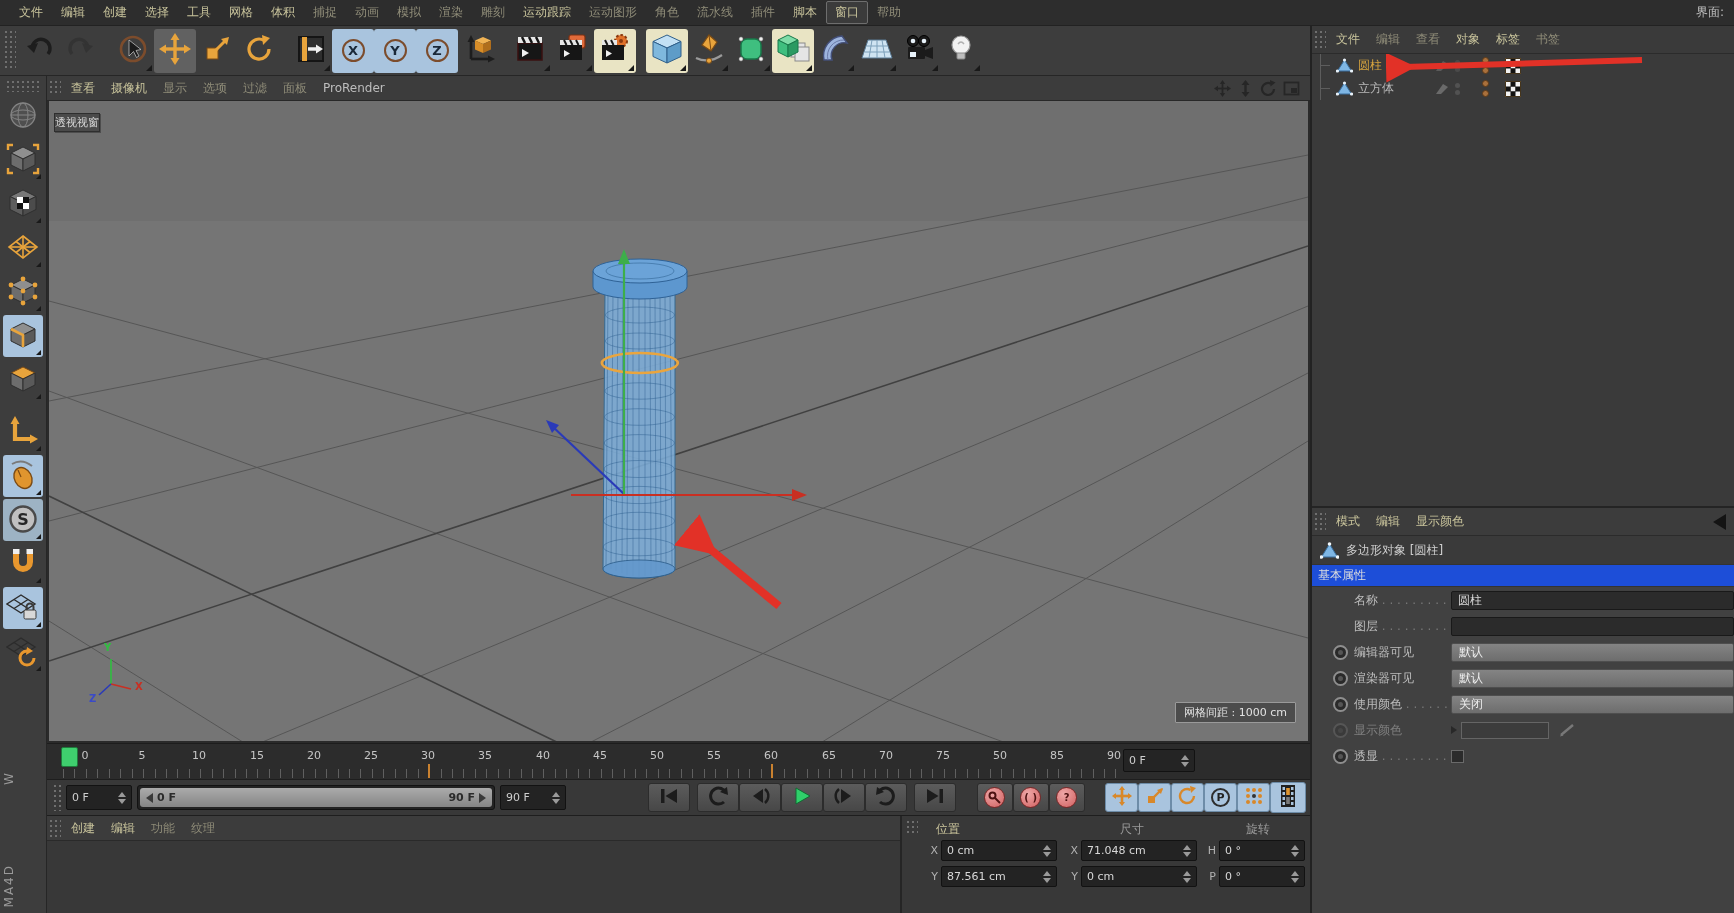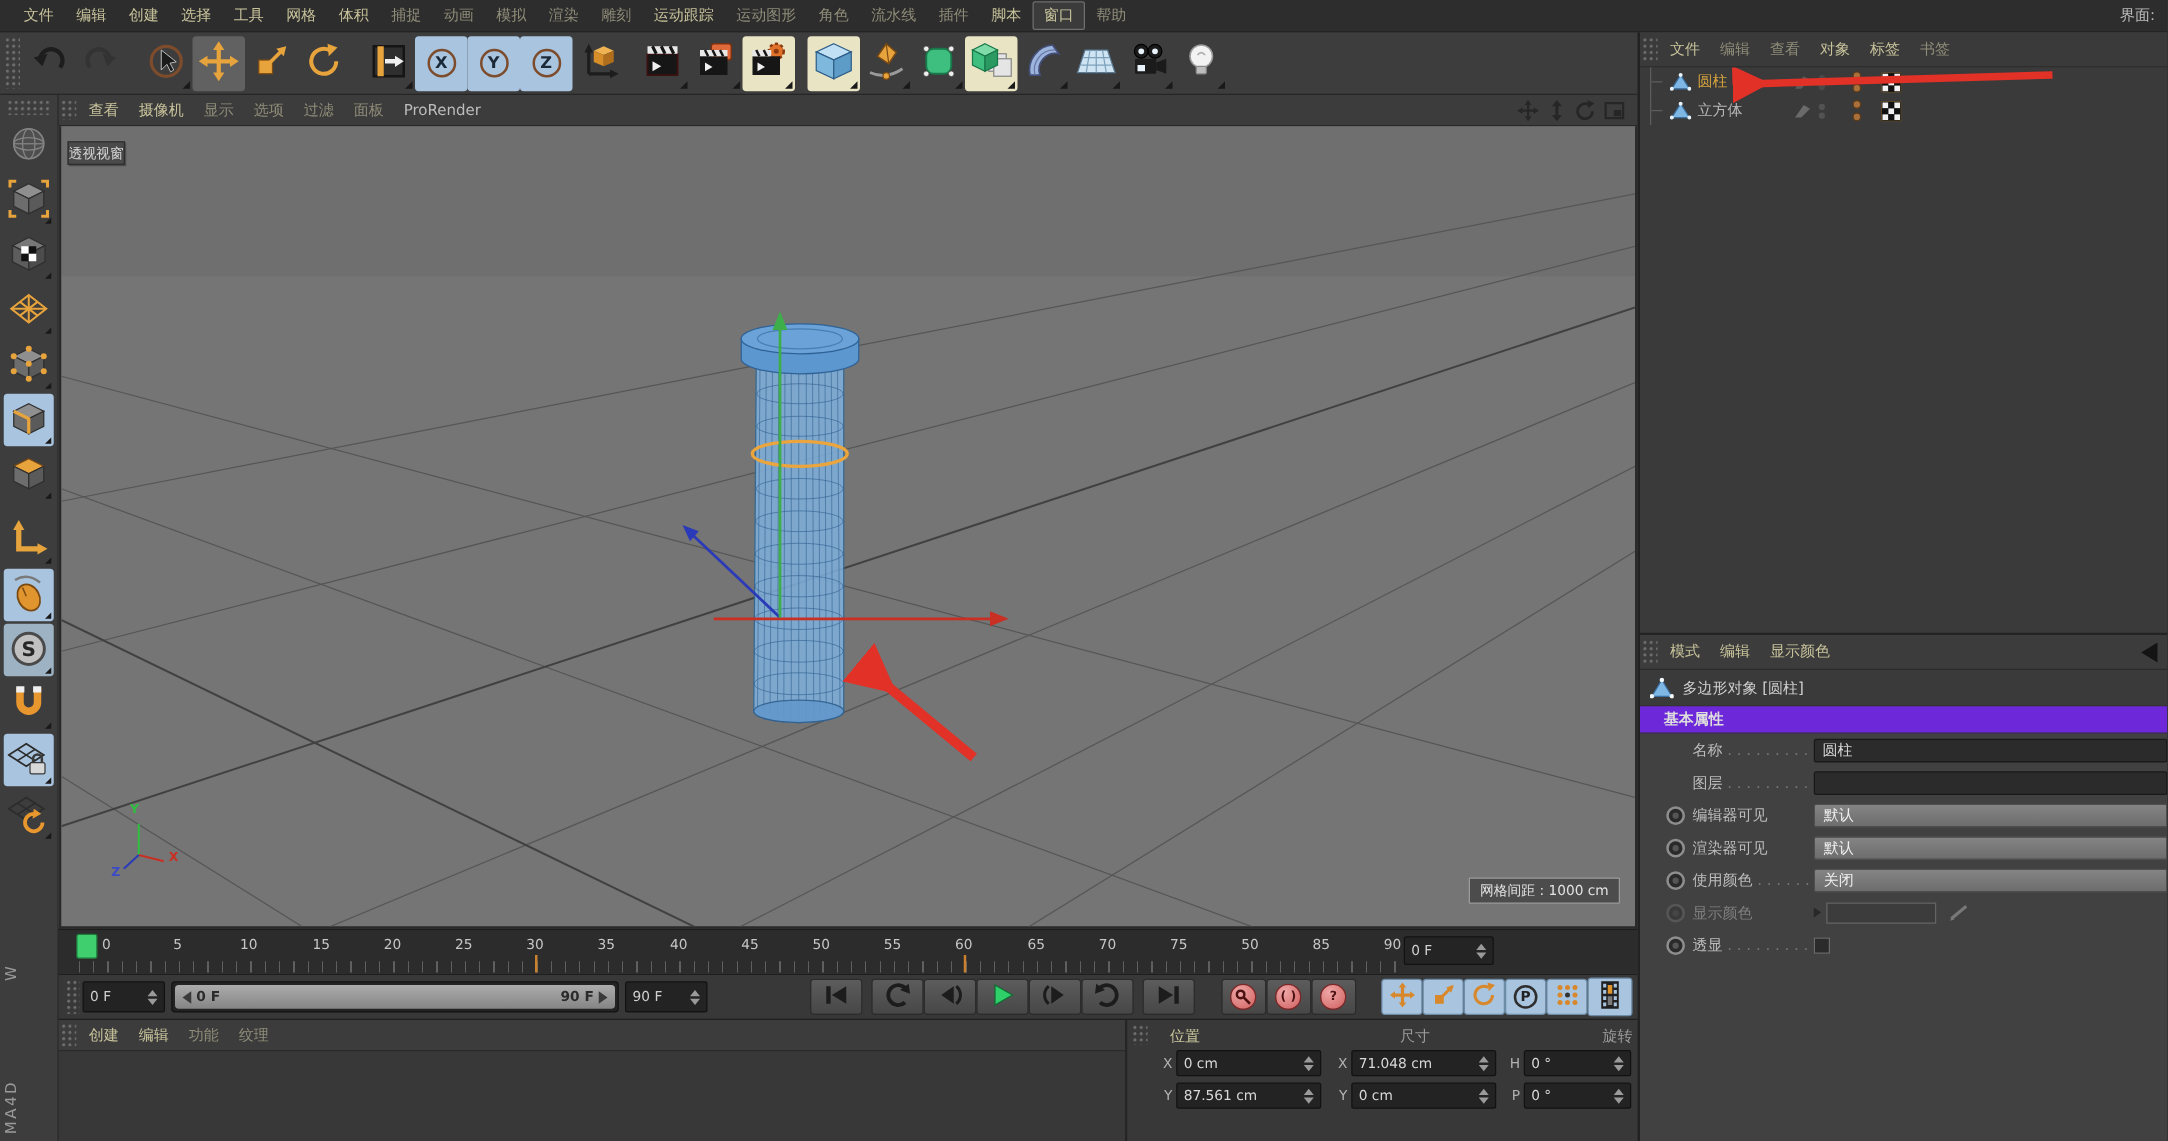--- a/index.html
+++ b/index.html
@@ -92,21 +92,21 @@
   .omarrow{position:absolute;left:0;top:0;pointer-events:none}
   .ammenu{height:27px;background:#3c3c3c;border-top:2px solid #242424;border-bottom:1px solid #2b2b2b;display:flex;align-items:center}
   .ammenu .mi{padding:2px 8px}
   .fold{margin-left:auto;margin-right:8px;width:0;height:0;border-top:8px solid transparent;border-bottom:8px solid transparent;border-right:13px solid #141414}
   .amtitle{height:28px;display:flex;align-items:center;padding-left:8px;color:#cfcfcf;gap:7px}
   .atabs{display:flex;gap:2px;padding:2px 2px 5px 2px}
   .atab{height:21px;display:flex;align-items:center;justify-content:center;font-size:12px;border-radius:2px;box-sizing:border-box}
   .atab.on{width:112px;background:linear-gradient(#9fbcdc,#7fa3c9);border:1px solid #5a7a9a;color:#13243a}
   .atab.off{background:linear-gradient(#7d7d7d,#6a6a6a);border:1px solid #555;color:#dcdcdc}
   .ambody{flex:1;background:#414141}
-  .asection{height:21px;background:#6d28d9;border-top:1px solid #333;border-bottom:1px solid #333;display:flex;align-items:center;padding-left:19px;font-weight:bold;color:#dddddd;font-size:12px}
+  .asection{height:21px;background:#1d4ed8;border-top:1px solid #333;border-bottom:1px solid #333;display:flex;align-items:center;padding-left:6px;font-weight:normal;color:#dddddd;font-size:12px}
   .arow{display:flex;align-items:center;height:26px;padding-left:21px}
   .aradio{width:15px;height:15px;border-radius:50%;border:2px solid #8e8e8e;background:#2a2a2a;margin-right:6px;box-sizing:border-box;position:relative;flex-shrink:0}
   .aradio::after{content:"";position:absolute;inset:3px;border-radius:50%;background:#555}
   .aradio.ph{visibility:hidden}
   .aradio.dim{opacity:.35}
   .alabel{width:97px;color:#bdbdbd;font-size:12px;white-space:nowrap;overflow:hidden;flex-shrink:0}
   .alabel::after{content:" . . . . . . . . . . .";color:#787878}
   .alabel.nod::after{content:""}
   .ainput{flex:1;height:19px;background:#2b2b2b;border:1px solid #191919;border-radius:2px;display:flex;align-items:center;padding:0 6px;color:#d8d8d8;font-size:12px;box-sizing:border-box}
   .adrop{flex:1;height:19px;background:linear-gradient(#848484,#6d6d6d);border:1px solid #4e4e4e;border-radius:2px;display:flex;align-items:center;padding:0 7px;color:#efefef;font-size:12px;box-sizing:border-box}
@@ -793,21 +793,21 @@
           <span class="mi dim">功能</span>
           <span class="mi dim">纹理</span>
         </div>
         <div style="flex:1"></div>
       </div>
       <div class="coordmgr">
         <div style="display:flex;align-items:center;height:22px">
           <span class="grip" style="margin:2px 4px 2px 0;height:16px"></span>
           <span class="chead hot" style="width:118px">位置</span>
           <span class="chead" style="width:128px;text-align:center">尺寸</span>
-          <span class="chead" style="width:96px;text-align:right">旋转</span>
+          <span class="chead" style="width:96px;text-align:center">旋转</span>
         </div>
         <div class="cgrid">
           <span class="clab">X</span>
           <span class="cinput">
               <span>0 cm</span>
               <span class="spst">
                 <i class="up"></i>
                 <i class="dn"></i>
               </span>
             </span>

